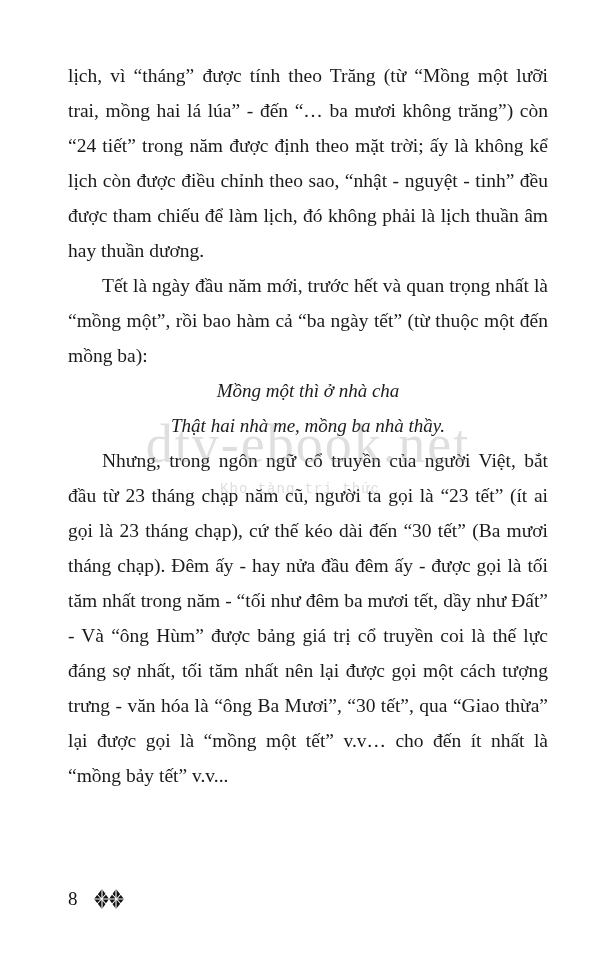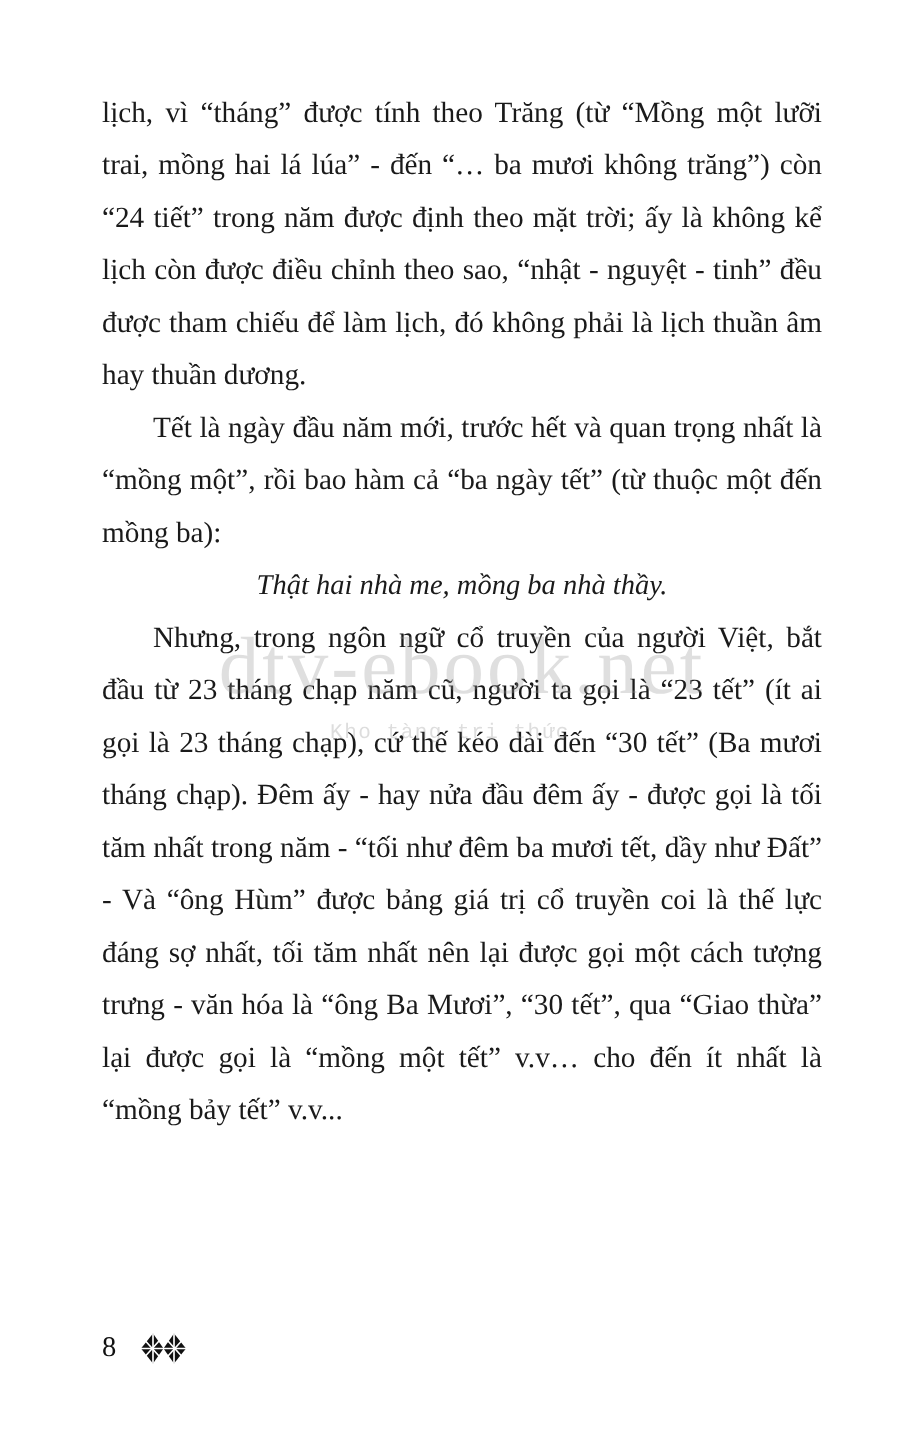--- a/index.html
+++ b/index.html
@@ -99,20 +99,21 @@
 
 <div class="page">
 
   <div class="body-text">
 
     <p class="para no-indent">lịch, vì “tháng” được tính theo Trăng (từ “Mồng một lưỡi trai, mồng hai lá lúa” - đến “… ba mươi không trăng”) còn “24 tiết” trong năm được định theo mặt trời; ấy là không kể lịch còn được điều chỉnh theo sao, “nhật - nguyệt - tinh” đều được tham chiếu để làm lịch, đó không phải là lịch thuần âm hay thuần dương.</p>
 
     <p class="para">Tết là ngày đầu năm mới, trước hết và quan trọng nhất là “mồng một”, rồi bao hàm cả “ba ngày tết” (từ thuộc một đến mồng ba):</p>
 
     <div class="verse-block">
+      <p class="verse">Mồng một thì ở nhà cha</p>
       <p class="verse">Thật hai nhà me, mồng ba nhà thầy.</p>
     </div>
 
     <p class="para">Nhưng, trong ngôn ngữ cổ truyền của người Việt, bắt đầu từ 23 tháng chạp năm cũ, người ta gọi là “23 tết” (ít ai gọi là 23 tháng chạp), cứ thế kéo dài đến “30 tết” (Ba mươi tháng chạp). Đêm ấy - hay nửa đầu đêm ấy - được gọi là tối tăm nhất trong năm - “tối như đêm ba mươi tết, dầy như Đất” - Và “ông Hùm” được bảng giá trị cổ truyền coi là thế lực đáng sợ nhất, tối tăm nhất nên lại được gọi một cách tượng trưng - văn hóa là “ông Ba Mươi”, “30 tết”, qua “Giao thừa” lại được gọi là “mồng một tết” v.v… cho đến ít nhất là “mồng bảy tết” v.v...</p>
 
 
   </div>
 
 </div>
 

